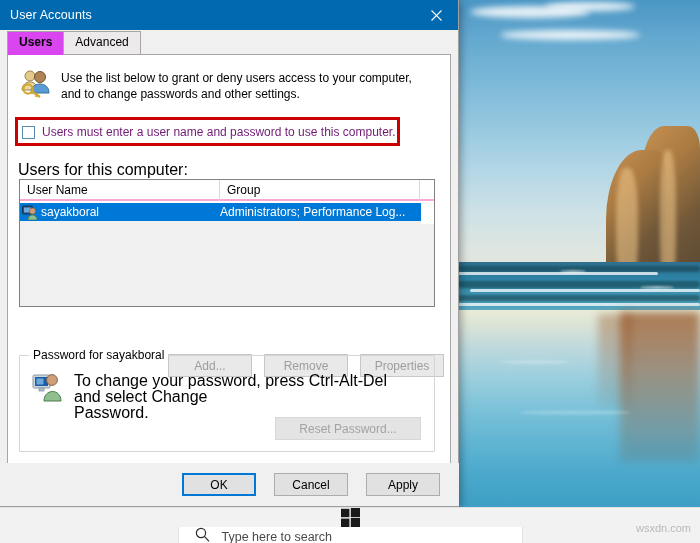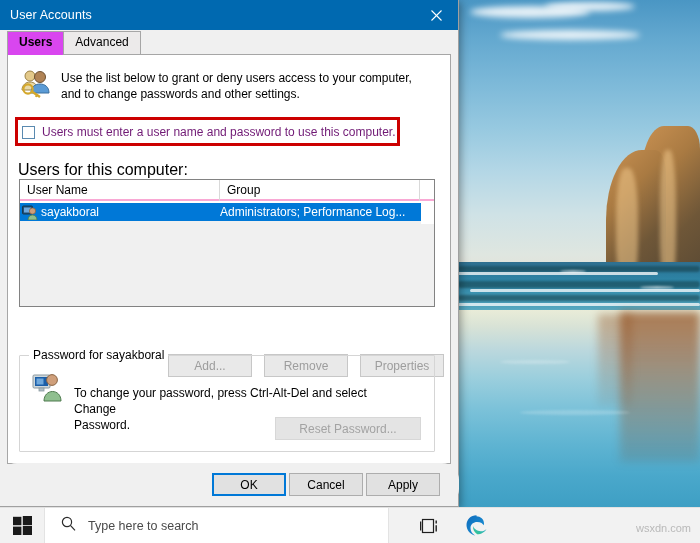--- a/index.html
+++ b/index.html
@@ -244,62 +244,63 @@
     left: 9px; top: -8px;
     background: #ffffff;
     padding: 0 4px;
     font-size: 12px; color: #000;
   }
   .group-inner {
     display: flex;
     padding: 16px 10px 0 12px;
   }
   .group-text {
-    font-size: 12px; color: #000; line-height: 16px;
-    margin-left: 10px; margin-top: 13px; max-width: 330px;
+    font-size: 16px; color: #000; line-height: 16px;
+    margin-left: 10px; margin-top: 1px; max-width: 330px;
   }
   .reset-btn {
     position: absolute;
     right: 13px; bottom: 11px;
     width: 146px; height: 23px;
     border: 1px solid #d7d7d7;
     background: #e4e4e4;
     color: #a3a3a3;
     font-size: 12px;
     display: flex; align-items: center; justify-content: center;
   }
 
   .dlg-buttons {
     position: absolute;
     left: 0; bottom: 0;
     width: 459px; height: 43px;
     background: #f0f0f0;
     display: flex; align-items: center;
     justify-content: flex-end;
-    padding-right: 19px; gap: 3px; border-radius: 17px;
+    padding-right: 19px; gap: 18px;
   }
   .dbtn {
     width: 74px; height: 23px;
     border: 1px solid #adadad;
     background: #e1e1e1;
     font-size: 12px; color: #000;
     display: flex; align-items: center; justify-content: center;
   }
   .dbtn.default {
     border: 2px solid #0078d7;
     background: #e1e1e1;
   }
 
   
   #taskbar {
     position: absolute; left: 0; bottom: 0;
     width: 700px; height: 36px;
     background: #f2f2f2;
     display: flex; align-items: center;
     border-top: 1px solid #e2e2e2;
+    flex-direction: column;
   }
   .start-btn {
     width: 44px; height: 36px;
     display: flex; align-items: center; justify-content: center;
   }
   .search-box {
     width: 345px; height: 36px;
     background: #ffffff;
     display: flex; align-items: center;
     border-left: 1px solid #e3e3e3;

